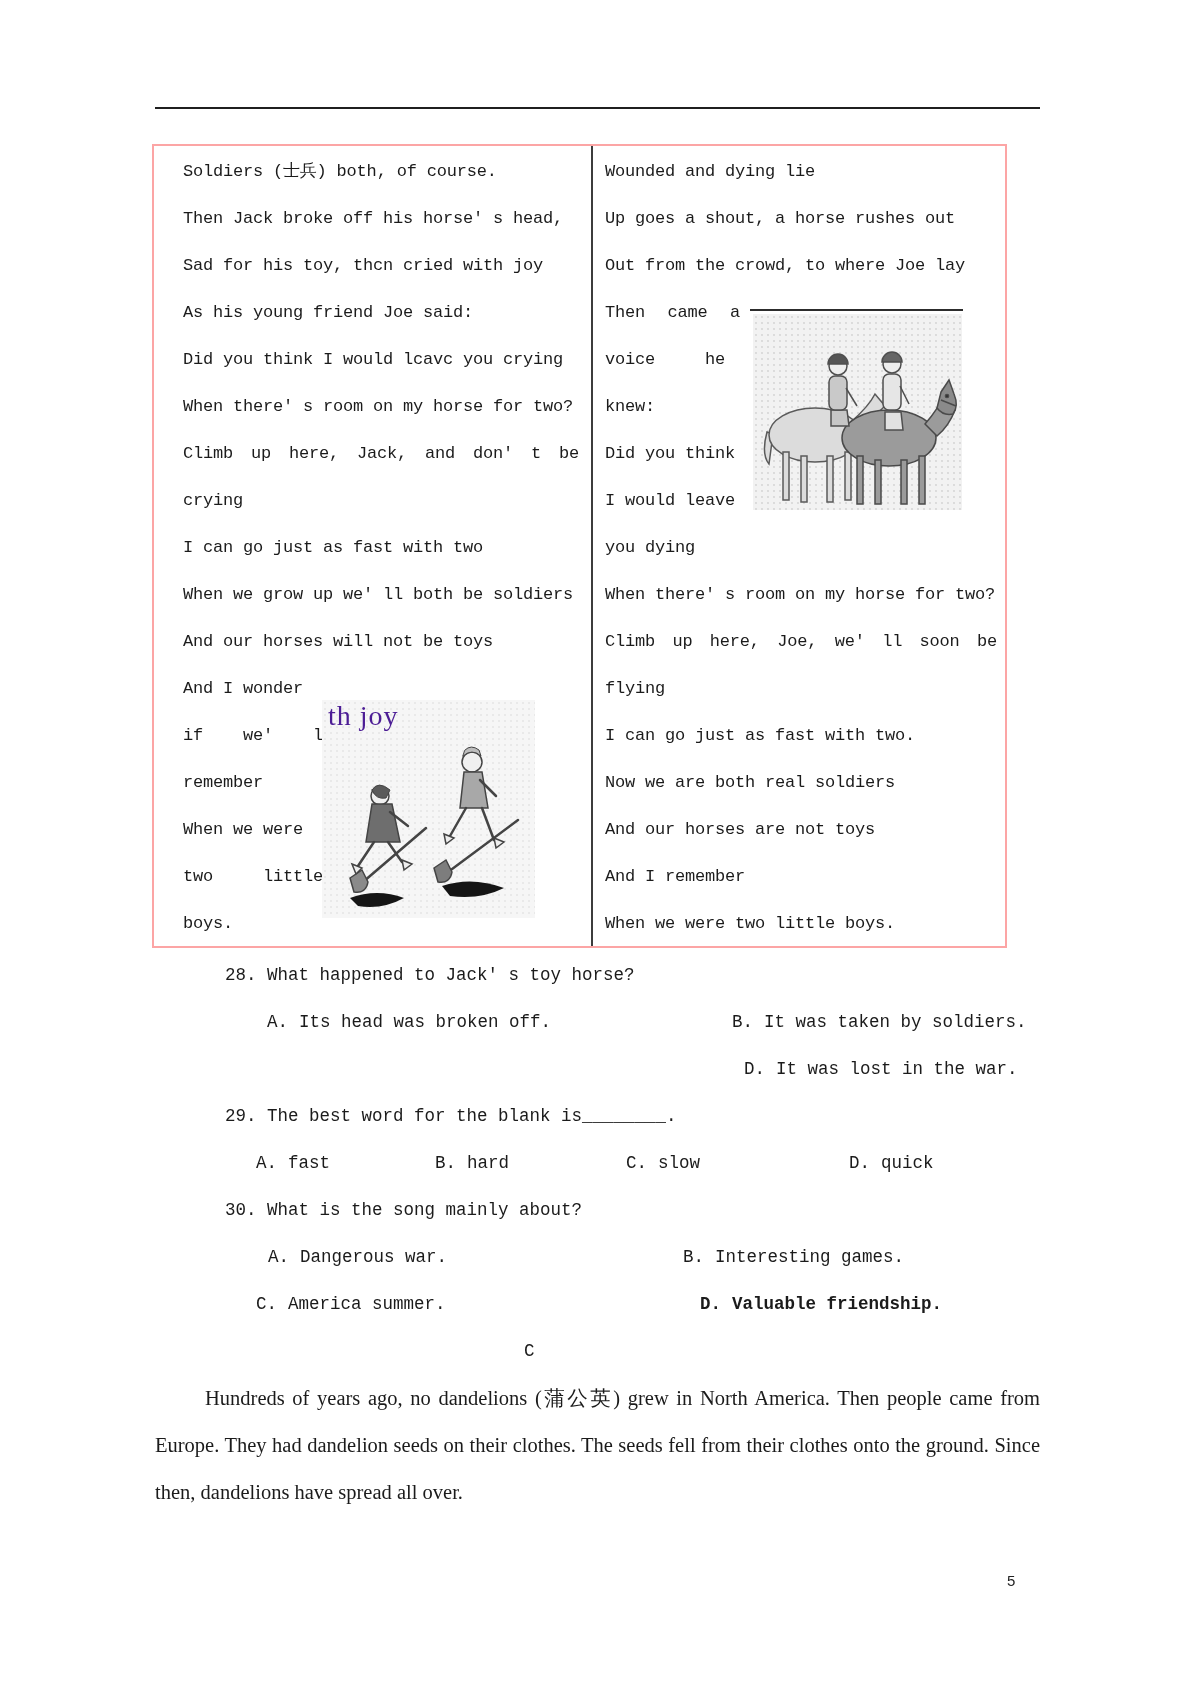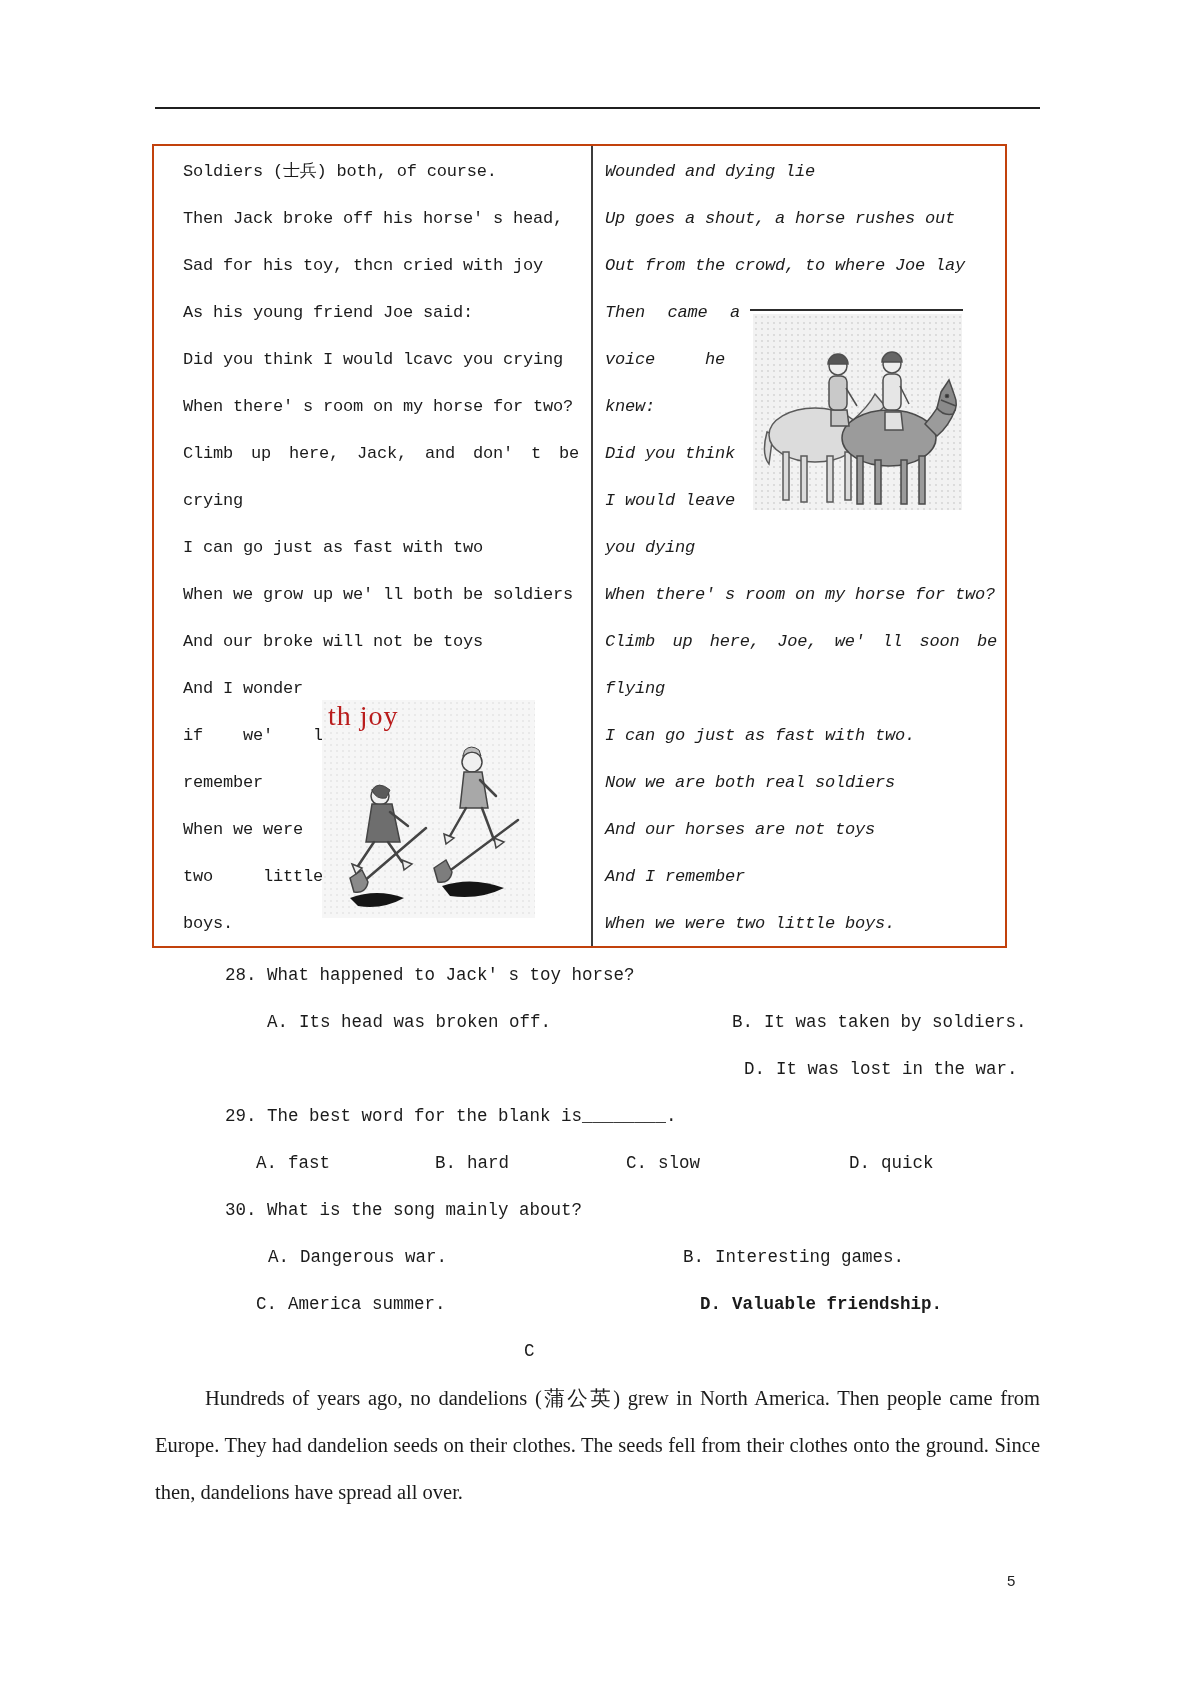--- a/index.html
+++ b/index.html
@@ -2,37 +2,37 @@
 <html><head>
 <meta charset="utf-8">
 <style>
   html,body{margin:0;padding:0;background:#e8e8e8;}
   .page{position:relative;width:1200px;height:1698px;background:#ffffff;margin:0 auto;
         font-family:"Liberation Mono","DejaVu Sans Mono",monospace;color:#1b1b1b;overflow:hidden;}
   .rule-top{position:absolute;left:155px;top:107px;width:885px;height:2px;background:#1f1f1f;}
 
   
   .song-table{position:absolute;left:152px;top:144px;width:855px;height:804px;
-              border:2px solid #c2410c;box-sizing:border-box;display:flex;background:#fff;}
+              border:2px solid #fca5a5;box-sizing:border-box;display:flex;background:#fff;}
   .cell{box-sizing:border-box;font-size:17px;letter-spacing:-0.2px;}
   .cell-left{width:439px;border-right:2px solid #3c3c3c;padding:2px 12px 0 29px;}
-  .cell-right{flex:1;padding:2px 8px 0 12px;font-style:italic;}
+  .cell-right{flex:1;padding:2px 8px 0 12px;}
   .ln{height:47px;line-height:47px;white-space:pre;overflow:visible;}
   .ln.j{white-space:normal;text-align:justify;text-align-last:justify;}
   .ln.w140{width:140px;white-space:normal;text-align:justify;text-align-last:justify;}
   .ln.w135{width:135px;white-space:normal;text-align:justify;text-align-last:justify;}
   .ln.w120{width:120px;white-space:normal;text-align:justify;text-align-last:justify;}
 
   
   .img-box{position:absolute;overflow:hidden;}
   .img-horses{left:753px;top:314px;width:209px;height:196px;}
   .img-hobby{left:322px;top:700px;width:213px;height:218px;}
   .blank-line{position:absolute;left:750px;top:309px;width:213px;height:2px;background:#2c2c2c;}
   .hobby-caption{position:absolute;left:6px;top:0px;font-family:"Liberation Serif",serif;
-                 font-size:28px;color:#b91c1c;letter-spacing:1px;}
+                 font-size:28px;color:#4c1d95;letter-spacing:1px;}
 
   
   .questions{position:absolute;left:155px;top:952px;width:885px;font-size:17.5px;}
   .qrow{position:relative;height:47px;line-height:47px;}
   .qrow span{position:absolute;white-space:pre;top:0;}
   .q-num{left:70px;}
   .q-text{left:112px;}
   .opt .olbl{position:static;}
   .opt .otx{position:static;padding-left:11px;}
   .opt{display:inline-block;}
@@ -61,21 +61,21 @@
         <div class="ln">Soldiers (士兵) both, of course.</div>
         <div class="ln">Then Jack broke off his horse' s head,</div>
         <div class="ln">Sad for his toy, thcn cried with joy</div>
         <div class="ln">As his young friend Joe said:</div>
         <div class="ln">Did you think I would lcavc you crying</div>
         <div class="ln">When there' s room on my horse for two?</div>
         <div class="ln j">Climb up here, Jack, and don' t be</div>
         <div class="ln">crying</div>
         <div class="ln">I can go just as fast with two</div>
         <div class="ln">When we grow up we' ll both be soldiers</div>
-        <div class="ln">And our broke will not be toys</div>
+        <div class="ln">And our horses will not be toys</div>
         <div class="ln">And I wonder</div>
         <div class="ln w140">if we' l</div>
         <div class="ln">remember</div>
         <div class="ln">When we were</div>
         <div class="ln w140">two little</div>
         <div class="ln">boys.</div>
       </div>
     <div class="cell cell-right">
         <div class="ln">Wounded and dying lie</div>
         <div class="ln">Up goes a shout, a horse rushes out</div>

